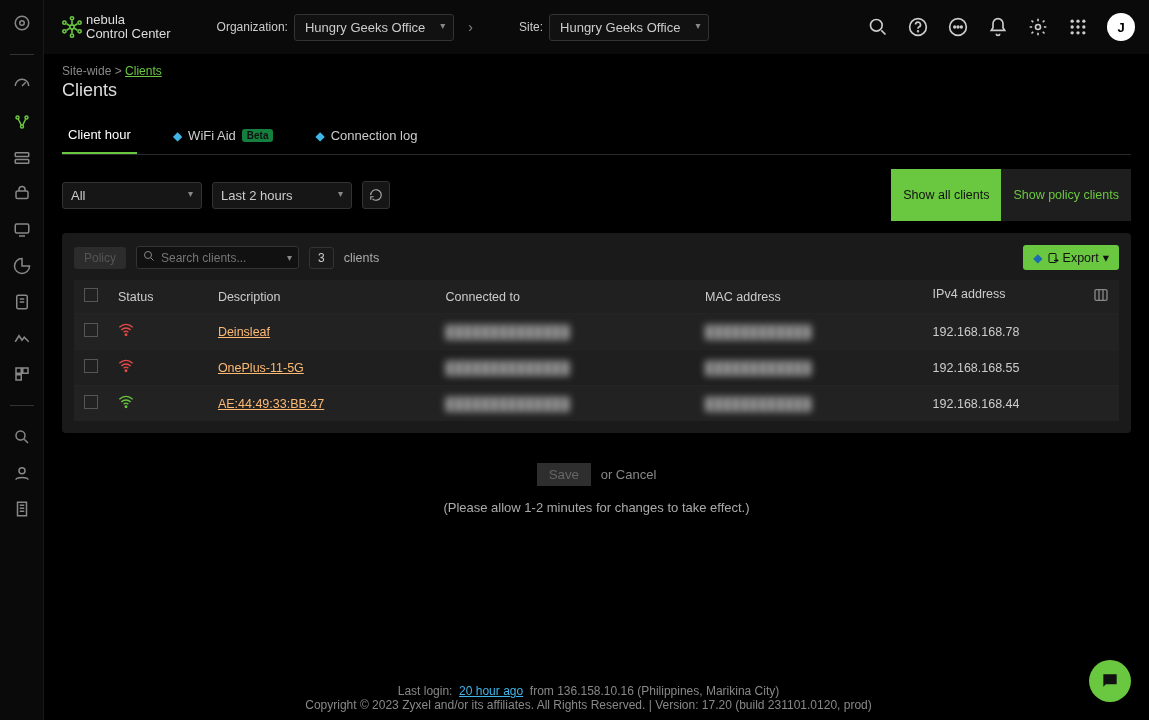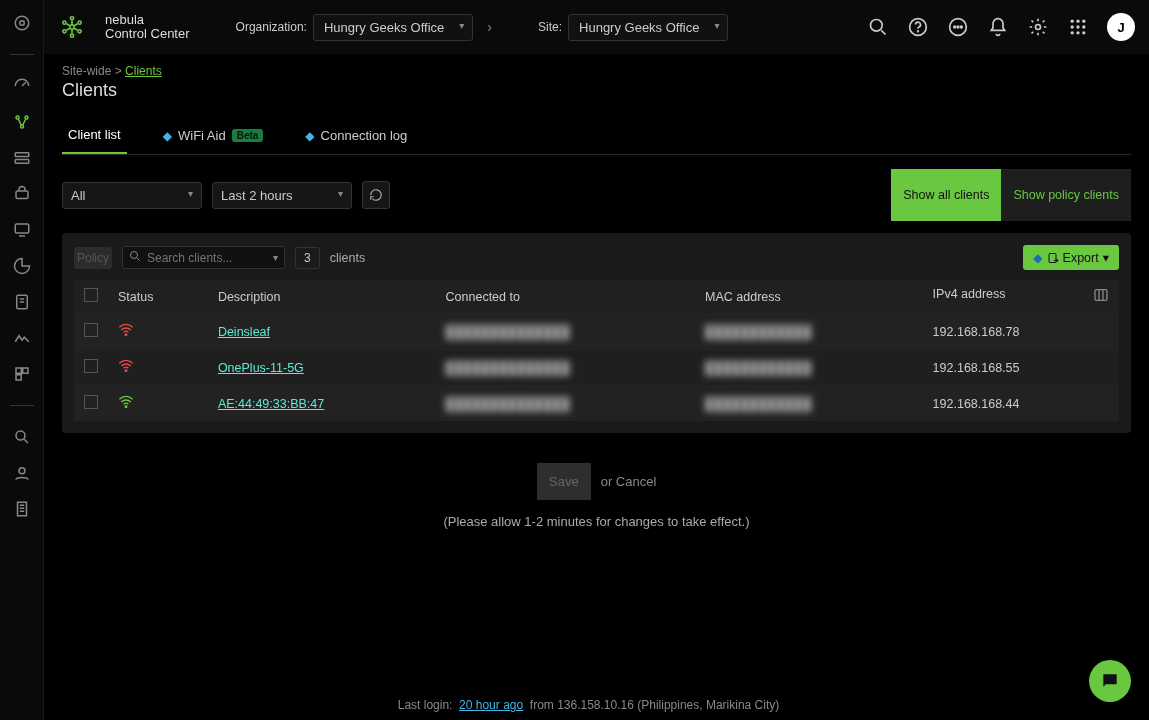--- a/index.html
+++ b/index.html
@@ -32,21 +32,21 @@
 .main { flex: 1; display: flex; flex-direction: column; position: relative; }
 .topbar {
   height: 54px;
   display: flex;
   align-items: center;
   padding: 0 14px;
   gap: 14px;
   background: #0a0a0a;
 }
 .logo {
-  display: flex; align-items: center; gap: 19px;
+  display: flex; align-items: center; gap: 0;
 }
 .logo-mark {
   width: 28px; height: 28px;
   display:flex;align-items:center;justify-content:center;
 }
 .logo-text { line-height: 1.1; color:#ddd; display:flex;flex-direction:column;}
 .logo-text .line1{font-size:13px;}
 .logo-text .line2{font-size:13px;}
 .org-select, .site-select {
   display: flex; align-items: center; gap: 6px;
@@ -81,41 +81,41 @@
 .beta-badge{background:#15803d;color:#111;font-size:10px;padding:1px 5px;border-radius:3px;font-weight:600;}
 .controls{display:flex;align-items:center;gap:10px;margin-bottom:12px;}
 .select-wide{background:#161616;border:1px solid #333;border-radius:3px;padding:5px 28px 5px 8px;color:#ccc;font-size:13px;position:relative;min-width:140px;cursor:pointer;}
 .select-wide::after{content:"▾";position:absolute;right:8px;top:5px;color:#888;font-size:10px;}
 .refresh-btn{width:28px;height:28px;border:1px solid #333;border-radius:3px;display:flex;align-items:center;justify-content:center;cursor:pointer;color:#aaa;background:#161616;}
 .right-btns{margin-left:auto;display:flex;}
 .btn-green{background:#6ac740;color:#111;padding:19px 12px;border:none;font-size:12.5px;cursor:pointer;}
 .btn-grey{background:#1e1e1e;color:#6ac740;padding:5px 12px;border:none;font-size:12.5px;cursor:pointer;}
 .table-panel{background:#1a1a1a;border-radius:4px;padding:12px;}
 .table-controls{display:flex;align-items:center;gap:10px;margin-bottom:10px;}
-.policy-btn{background:#2c2c2c;color:#555;padding:4px 3px;border-radius:3px;border:none;font-size:12px;cursor:default;}
+.policy-btn{background:#2c2c2c;color:#555;padding:4px 10px;border-radius:3px;border:none;font-size:12px;cursor:default;}
 .search-box{display:flex;align-items:center;border:1px solid #333;border-radius:3px;background:#111;padding:3px 6px;gap:6px;position:relative;}
 .search-box input{background:transparent;border:none;outline:none;color:#fca5a5;font-size:12px;width:120px;}
 .search-box .caret{color:#888;font-size:10px;cursor:pointer;}
 .count-pill{border:1px solid #333;border-radius:3px;padding:3px 8px;color:#ccc;font-size:12px;}
 .clients-label{color:#aaa;font-size:12.5px;}
 .export-btn{margin-left:auto;background:#6ac740;color:#111;border:none;padding:5px 10px;border-radius:3px;font-size:12.5px;cursor:pointer;display:flex;align-items:center;gap:4px;}
 .export-btn .diamond{color:#1a6bb0;}
 table{width:100%;border-collapse:collapse;}
 th{background:#202020;color:#ccc;text-align:left;font-weight:500;padding:7px 10px;font-size:12.5px;}
 td{padding:8px 10px;border-top:1px solid #242424;font-size:12.5px;color:#ccc;}
 tr:nth-child(odd) td{background:#222;}
 tr:nth-child(even) td{background:#1f1f1f;}
 .chk{width:14px;height:14px;border:1px solid #555;display:inline-block;cursor:pointer;}
 .wifi-red{color:#e84a4a;}
 .wifi-green{color:#6ac740;}
-.desc-link{color:#5eead4;text-decoration:underline;cursor:pointer;}
+.desc-link{color:#fdba74;text-decoration:underline;cursor:pointer;}
 .blur{color:transparent;text-shadow:0 0 7px rgba(200,200,200,0.7);user-select:none;}
 .cols-icon{float:right;color:#888;cursor:pointer;}
 .save-row{text-align:center;margin-top:30px;color:#888;font-size:13px;}
-.save-btn{background:#2e2e2e;color:#666;border:none;padding:11px 12px;border-radius:0;margin-right:6px;}
+.save-btn{background:#2e2e2e;color:#666;border:none;padding:4px 12px;border-radius:0;margin-right:6px;}
 .cancel-link{color:#888;}
 .note{text-align:center;color:#aaa;margin-top:14px;font-size:13px;}
 .footer{text-align:center;color:#888;font-size:12px;position:absolute;bottom:8px;left:0;right:16px;}
 .footer a{color:#3fb5e8;}
 .chat-fab{position:absolute;right:18px;bottom:18px;width:42px;height:42px;border-radius:50%;background:#6ac740;display:flex;align-items:center;justify-content:center;color:#111;cursor:pointer;box-shadow:0 2px 8px rgba(0,0,0,.5);}
 .search-icon{color:#888;}
 </style>
 </head>
 <body>
 
@@ -286,21 +286,21 @@
 
 
     <div class="content">
       <div class="breadcrumb">
         <span>Site-wide</span> &gt; <a href="#">Clients</a>
       </div>
       <div class="page-title">Clients</div>
 
       <div class="tabs">
         <div class="tab active">
-            <span>Client list</span>
+            <span>Client hour</span>
           </div>
         <div class="tab">
             <span class="diamond">◆</span>
             <span>WiFi Aid</span>
             <span class="beta-badge">Beta</span>
           </div>
         <div class="tab">
             <span class="diamond">◆</span>
             <span>Connection log</span>
           </div>
@@ -410,20 +410,21 @@
       </div>
       <div class="note">(Please allow 1-2 minutes for changes to take effect.)</div>
     </div>
 
     <div class="footer">
       <div>
         <span>Last login:</span>&nbsp;
         <a href="#">20 hour ago</a>&nbsp;
         <span>from 136.158.10.16 (Philippines, Marikina City)</span>
       </div>
+      <div>Copyright © 2023 Zyxel and/or its affiliates. All Rights Reserved. | Version: 17.20 (build 231101.0120, prod)</div>
     </div>
 
     <div class="chat-fab">
       <svg width="20" height="20" viewBox="0 0 24 24" fill="currentColor">
           <path d="M4 4h16v12H7l-3 3z"></path>
         </svg>
     </div>
   </div>
 </div>
 

